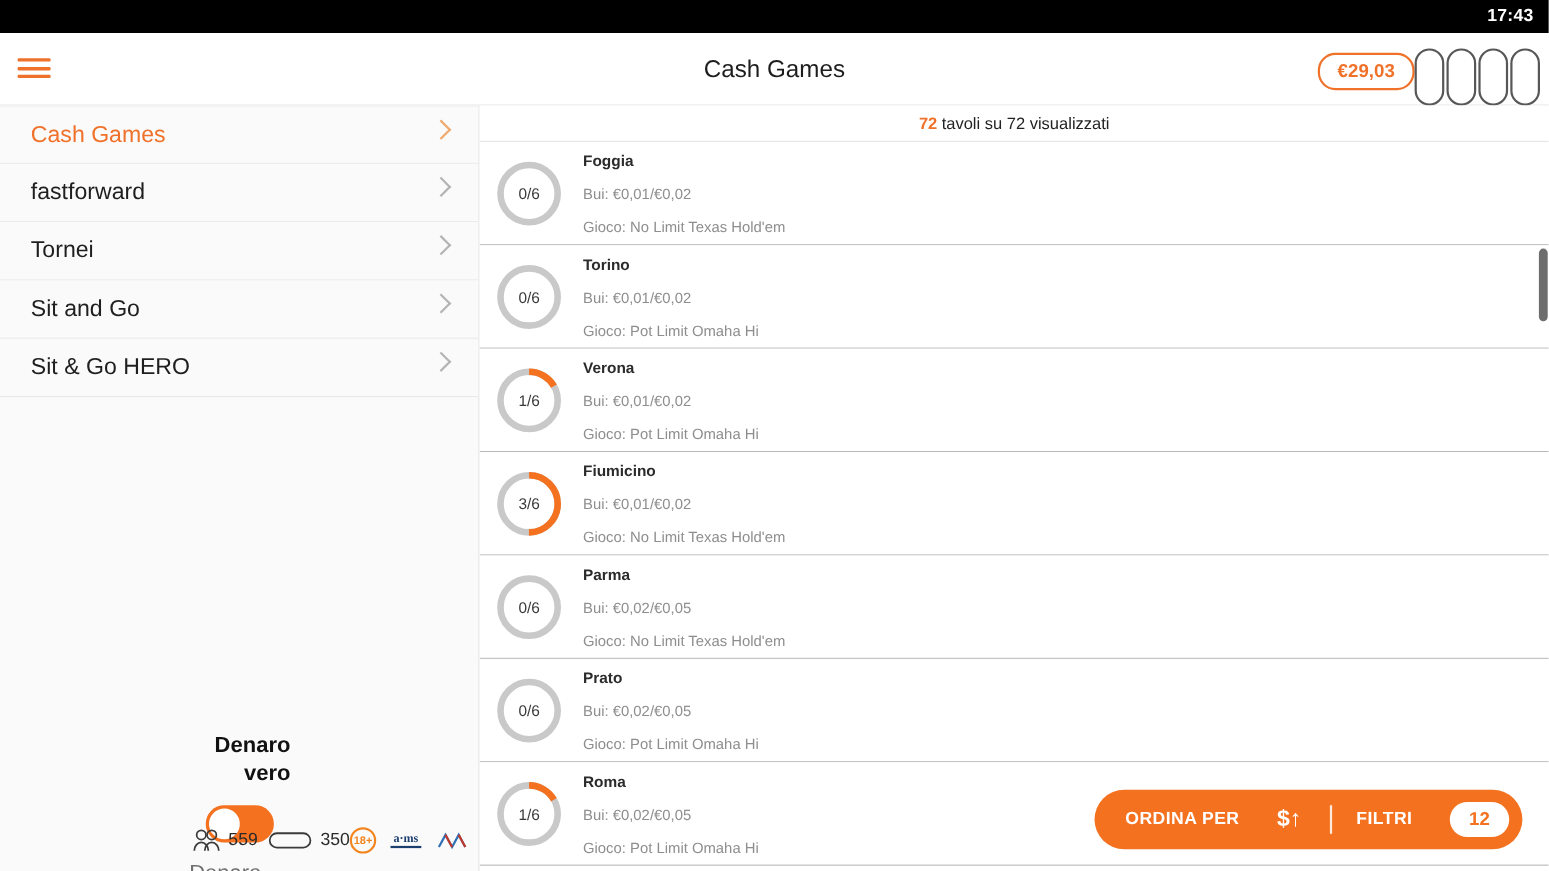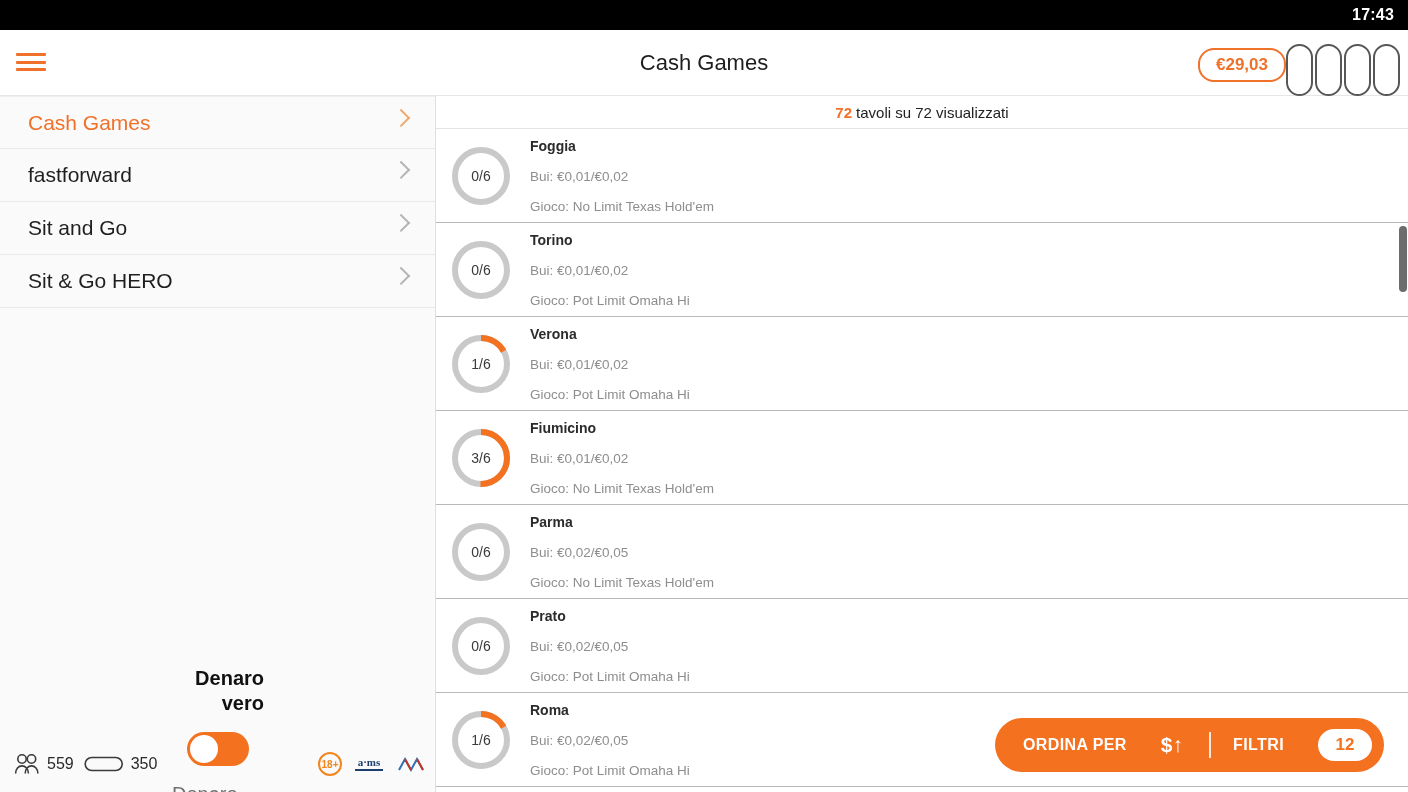--- a/index.html
+++ b/index.html
@@ -112,21 +112,21 @@
     width:62px; height:34px; border-radius:17px; background:#f4711f;
     position:relative; cursor:pointer; flex:0 0 auto;
   }
   .switch .knob {
     position:absolute; left:3px; top:3px; width:28px; height:28px;
     border-radius:50%; background:#ffffff;
   }
 
   .sb-footer {
     position:absolute; left:0; bottom:10px; width:436px; height:36px;
-    display:flex; align-items:center; justify-content:space-between;
+    display:flex; align-items:center; justify-content:flex-end;
     padding:0 10px 0 14px;
   }
   .stats { display:flex; align-items:center; gap:10px; }
   .stat { display:flex; align-items:center; gap:7px; }
   .stat .num { font-size:16px; color:#2a2a2a; }
   .badges { display:flex; align-items:center; gap:13px; }
   .badge-18 {
     width:24px; height:24px; border-radius:50%;
     border:2px solid #f2851f; color:#f2851f;
     font-size:10px; font-weight:bold;
@@ -223,20 +223,24 @@
   </div>
 
   <div class="sidebar">
     <div class="nav-list" id="nav-list">
         <div class="nav-item active">
           <span class="nav-label">Cash Games</span>
           <span class="chev"></span>
         </div>
         <div class="nav-item">
           <span class="nav-label">fastforward</span>
+          <span class="chev"></span>
+        </div>
+        <div class="nav-item">
+          <span class="nav-label">Tornei</span>
           <span class="chev"></span>
         </div>
         <div class="nav-item">
           <span class="nav-label">Sit and Go</span>
           <span class="chev"></span>
         </div>
         <div class="nav-item">
           <span class="nav-label">Sit &amp; Go HERO</span>
           <span class="chev"></span>
         </div>

